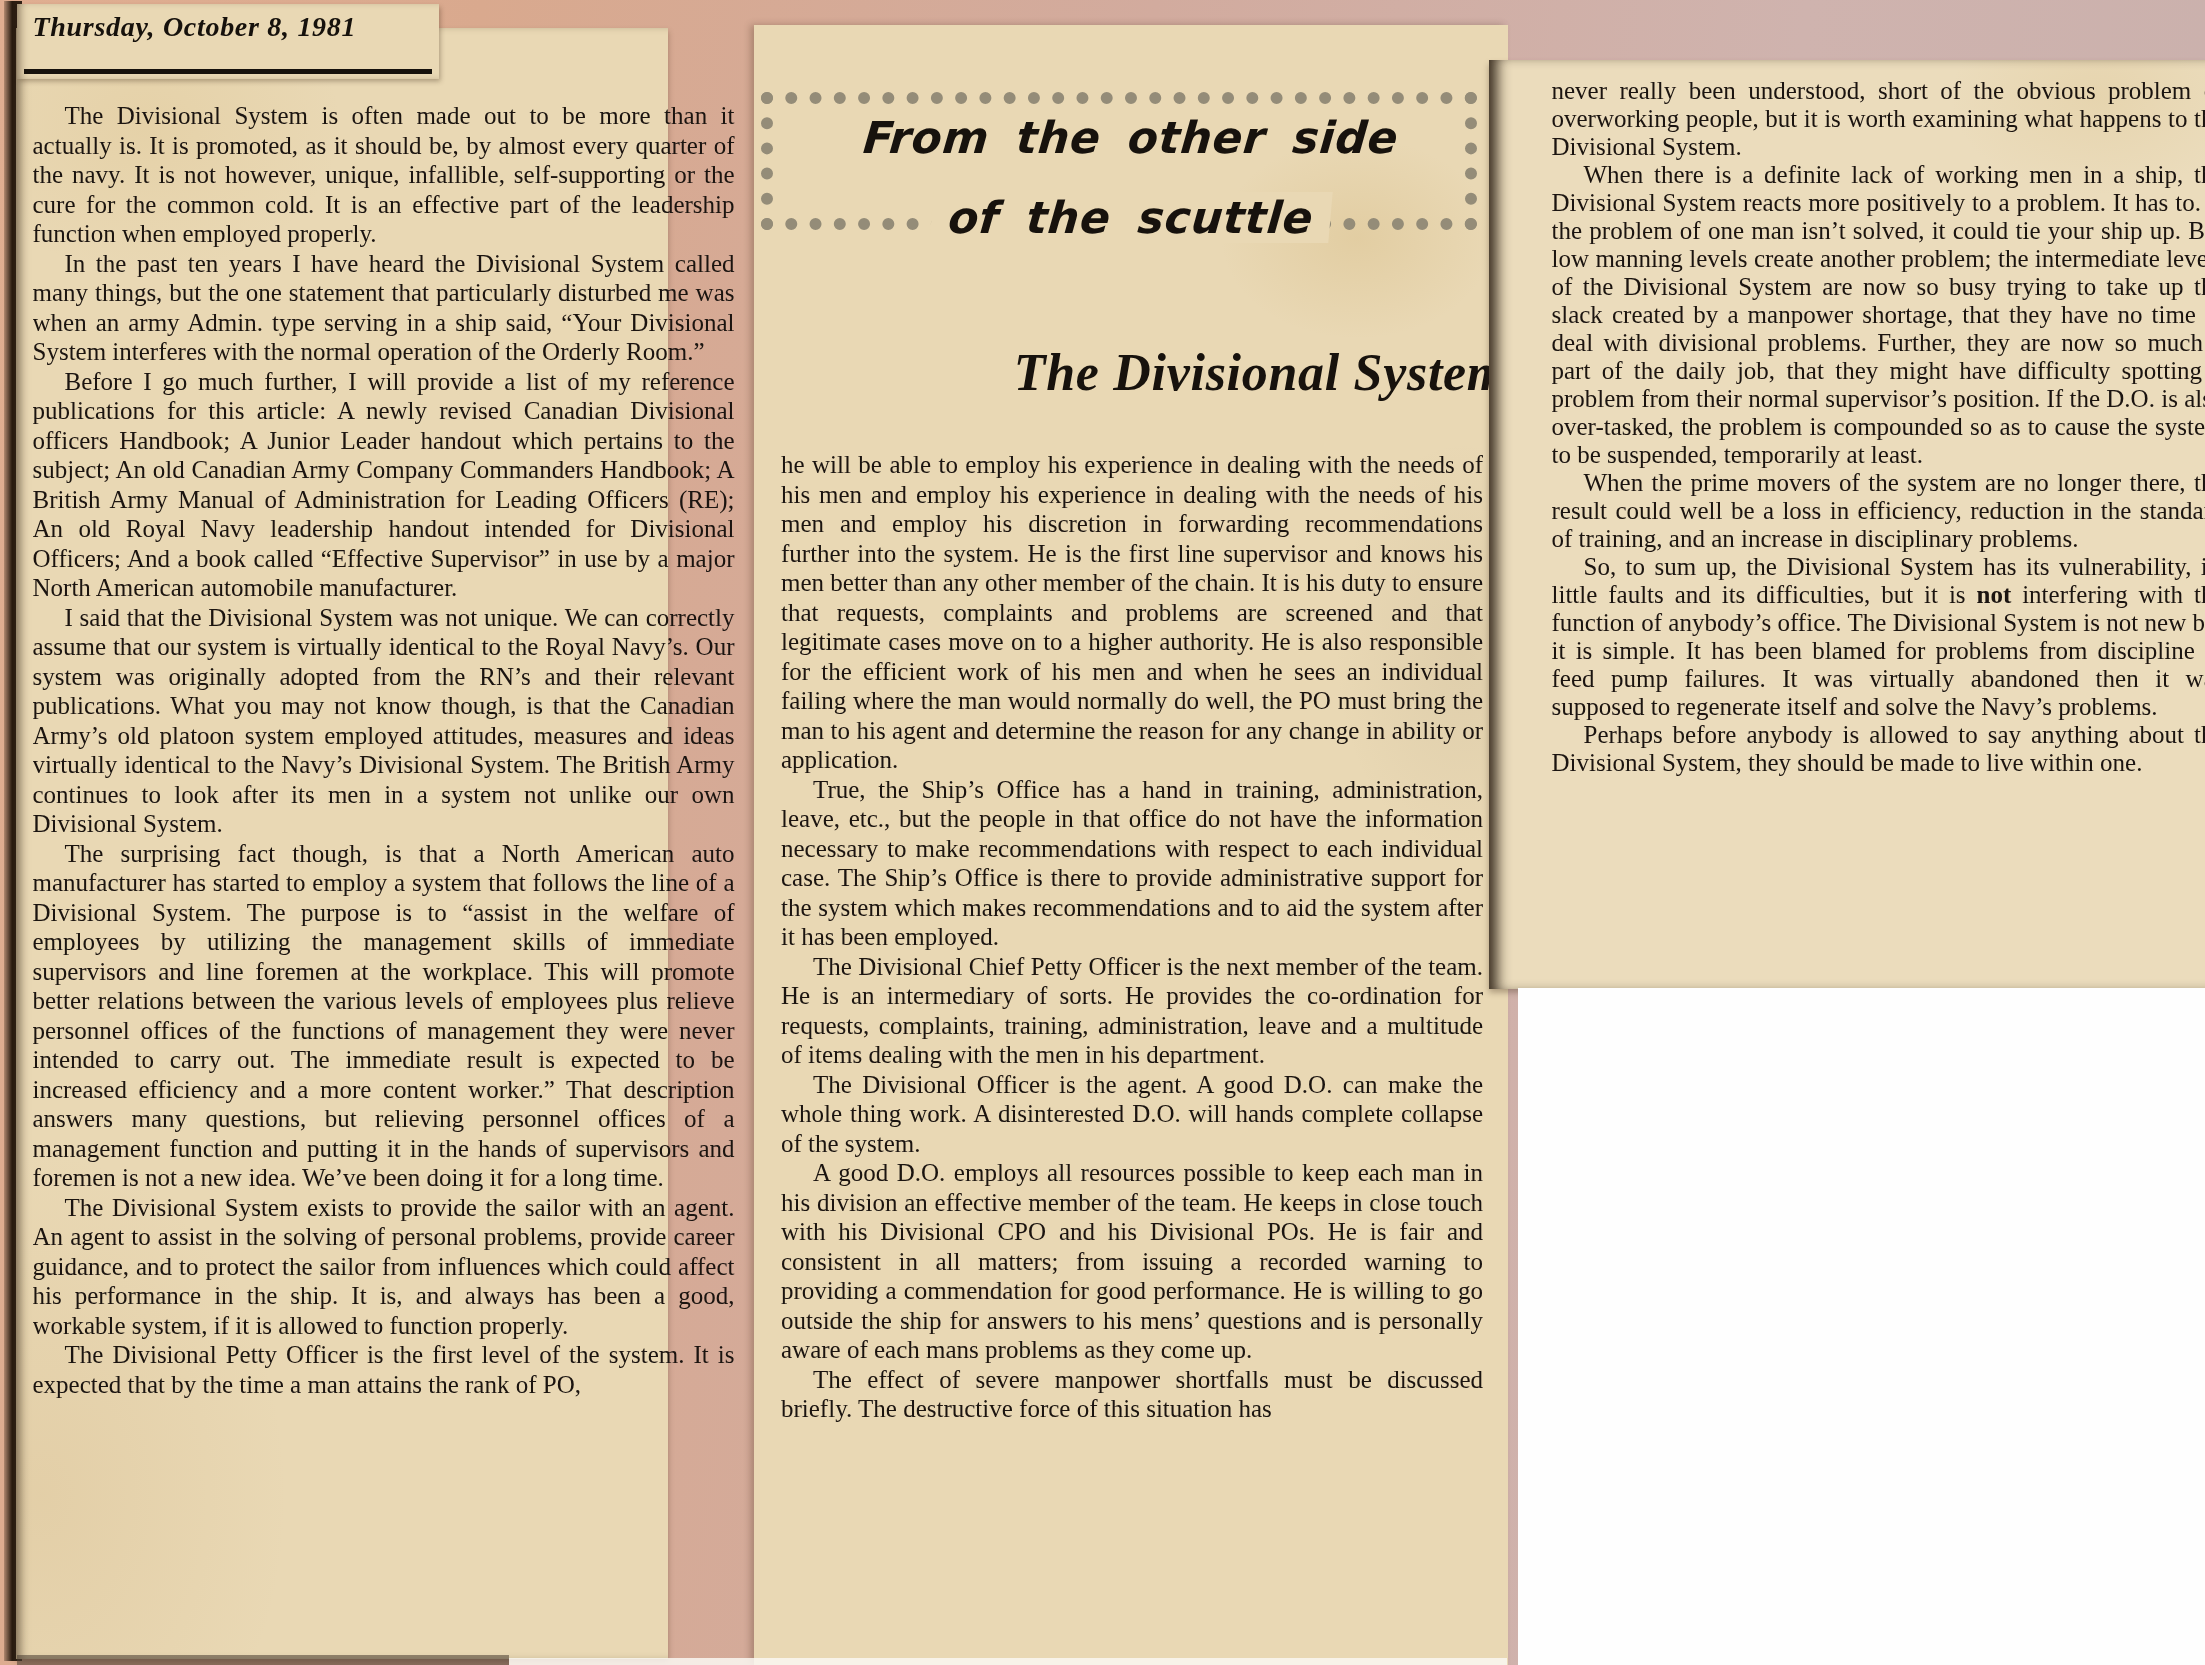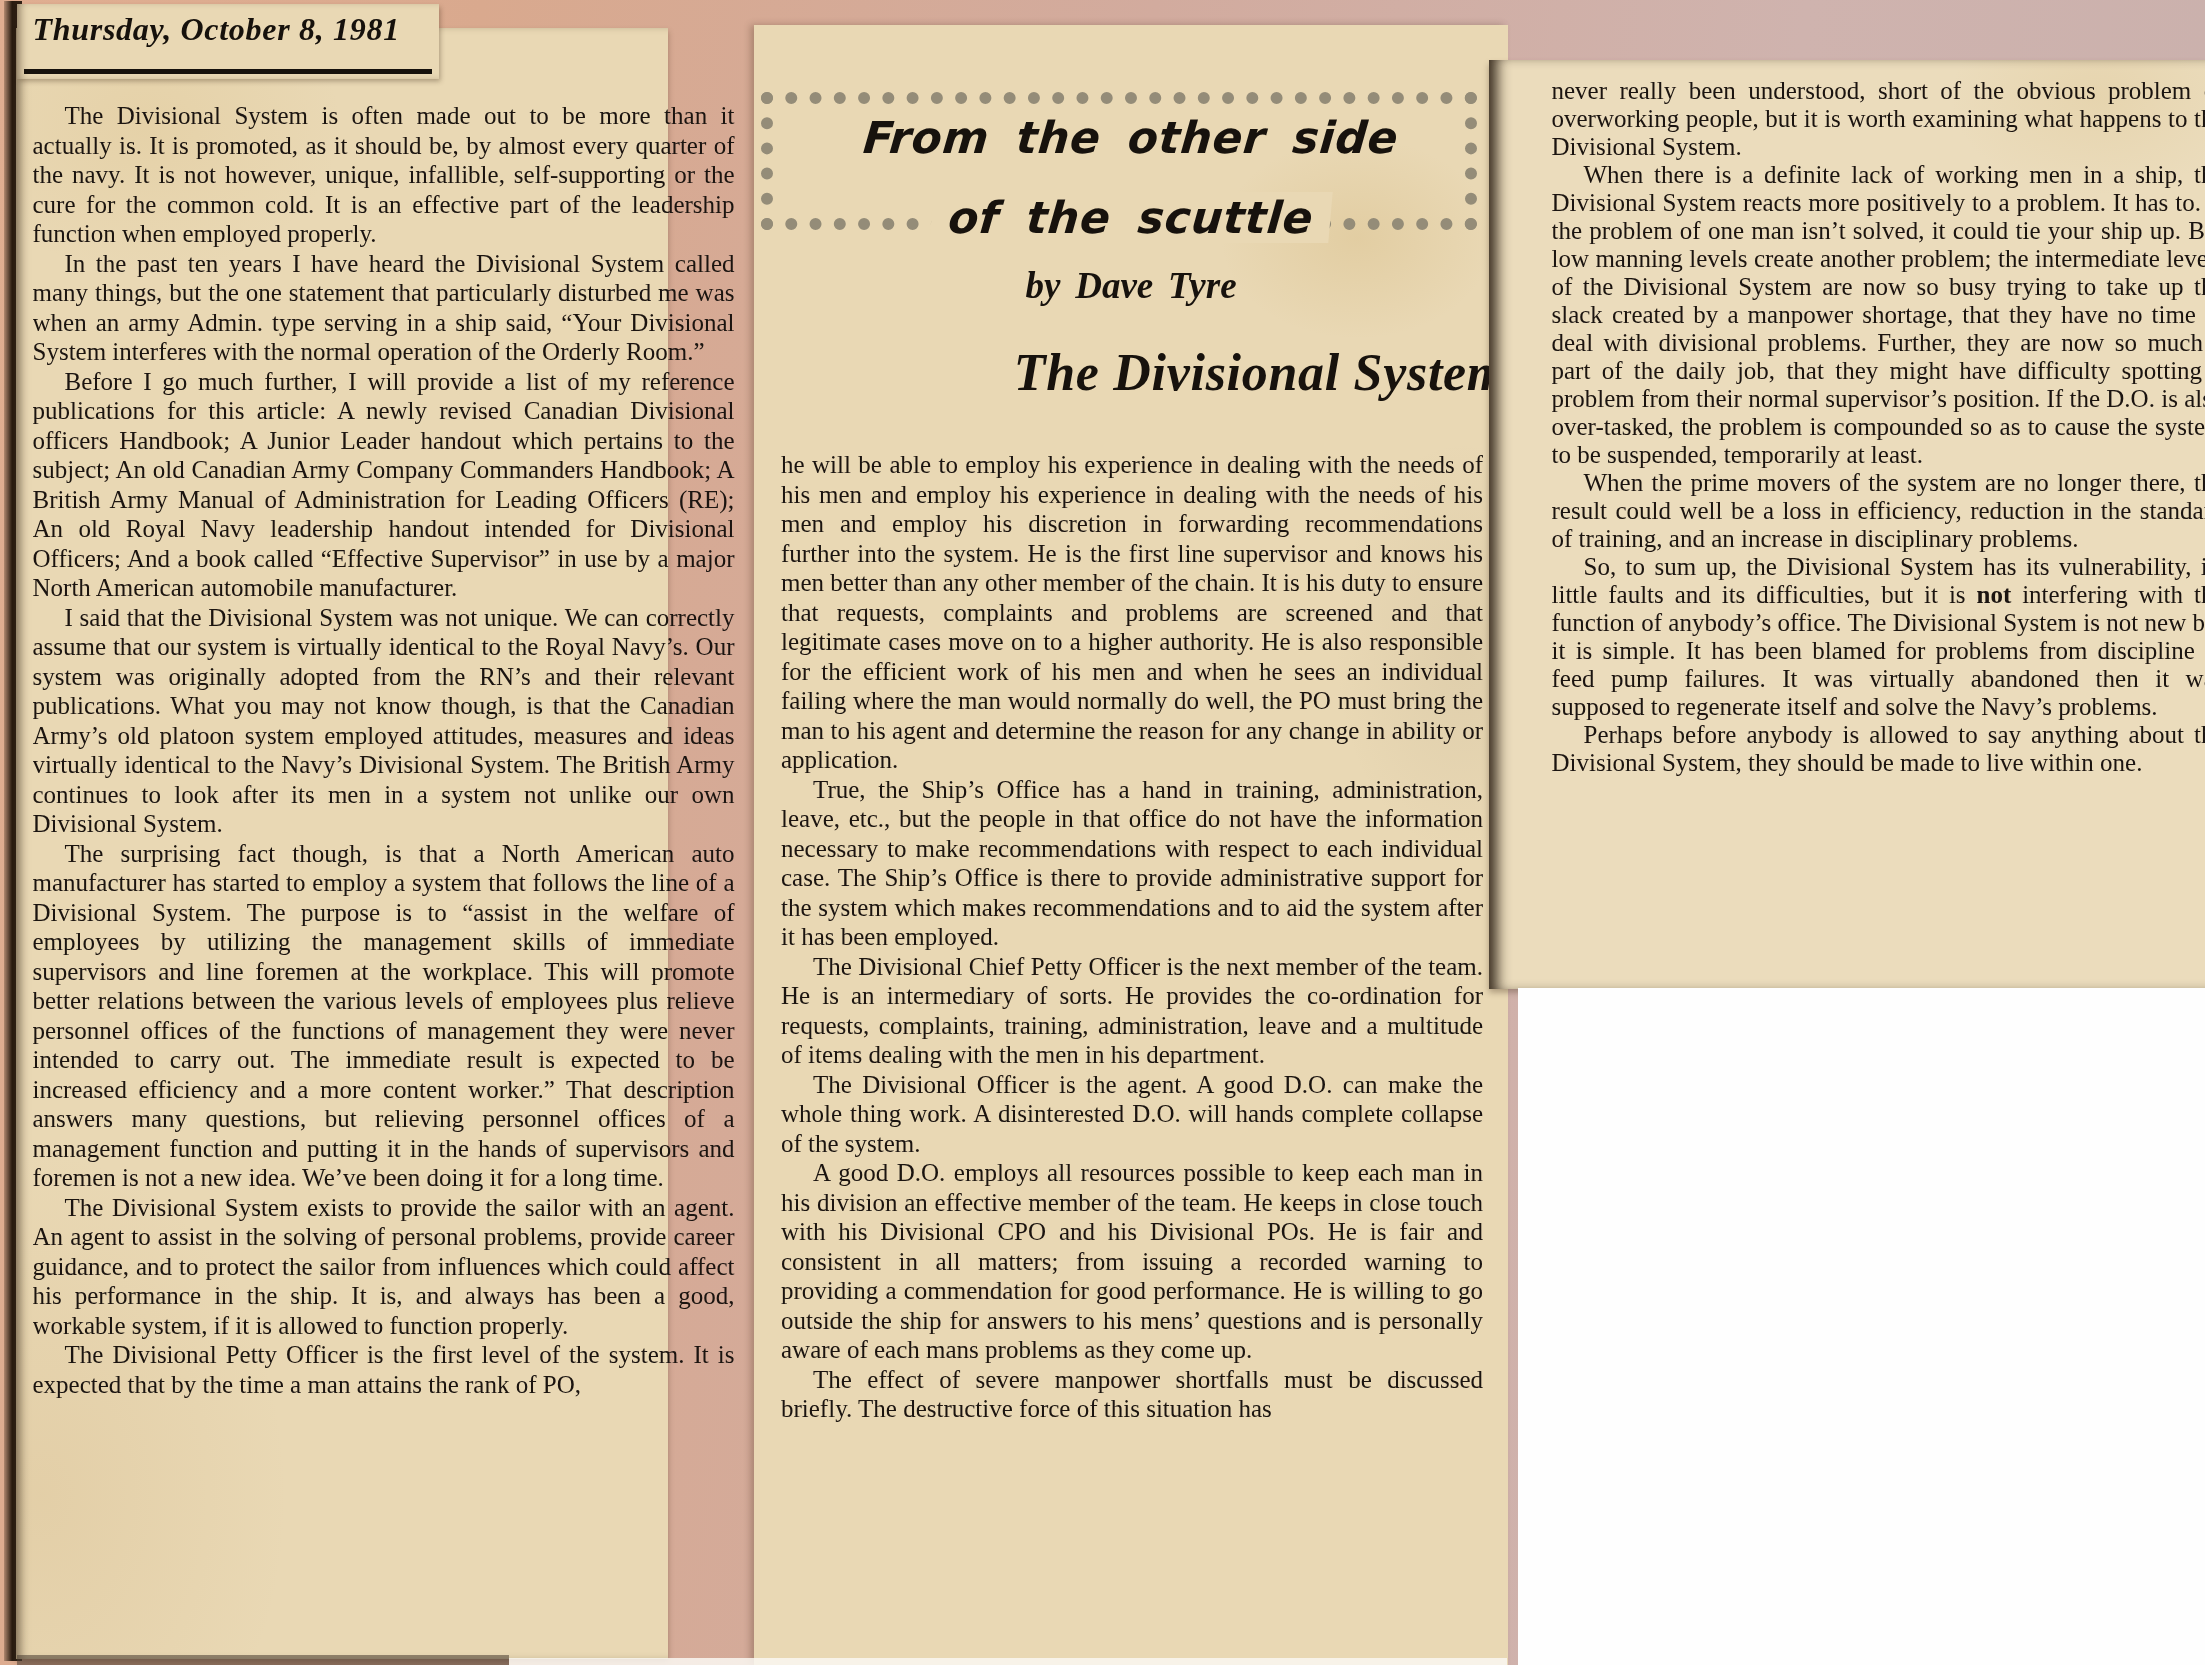--- a/index.html
+++ b/index.html
@@ -33,21 +33,21 @@
   .clip-col3{
     left:1489px;top:60px;width:716px;height:929px;background-color:#ebdcbc;
     background-image:radial-gradient(211px 141px at 85% 4%,rgba(200,165,90,.14),transparent 70%);
     box-shadow:inset 14px 0 12.7px -5.6px rgba(33,21,10,.85), 0 3.5px 6.3px rgba(80,60,40,.4);
   }
   .white-area{position:absolute;left:1518px;top:988px;width:687px;height:677px;background:#fefefe;}
   .bottom-dark{position:absolute;left:17px;top:1655px;width:492px;height:10.5px;background:rgba(72,60,50,.55);}
   .bottom-light{position:absolute;left:509px;top:1658px;width:998px;height:7.7px;background:rgba(250,248,242,.85);}
 
   .date-text{
-    position:absolute;left:15.5px;top:7px;font-size:32px;font-weight:bold;font-style:italic;
+    position:absolute;left:15.5px;top:7px;font-size:28px;font-weight:bold;font-style:italic;
     color:#16110c;letter-spacing:0.7px;white-space:nowrap;
   }
   .date-rule{position:absolute;left:7px;top:65px;width:408px;height:4.9px;background:#16110c;}
 
   .coltext{position:absolute;color:#1b1410;font-size:25px;line-height:29.5px;text-align:justify;overflow:hidden;}
   .coltext p{margin:0;text-indent:32px;}
   .coltext p.no-indent{text-indent:0;}
   .col1-text{left:17px;top:73px;width:702px;height:1547px;}
   .col2-text{left:27px;top:425px;width:702px;height:1213px;}
   .col3-text{left:29.5px;top:17px;width:673px;height:907px;line-height:28px;margin-left:33px;}
@@ -93,21 +93,20 @@
 
   <div class="clip clip-date">
     <div class="date-text">Thursday, October 8, 1981</div>
     <div class="date-rule"></div>
   </div>
 
   <div class="clip clip-col2">
     <div class="masthead-box"></div>
     <div class="masthead-line m1">From the other side</div>
     <div class="masthead-line m2">of the scuttle</div>
-    <div class="byline">by Dave Tyre</div>
     <h1 class="title">The Divisional System</h1>
     <div class="coltext col2-text">
       <p class="no-indent">he will be able to employ his experience in dealing with the needs of his men and employ his experience in dealing with the needs of his men and employ his discretion in forwarding recommendations further into the system. He is the first line supervisor and knows his men better than any other member of the chain. It is his duty to ensure that requests, complaints and problems are screened and that legitimate cases move on to a higher authority. He is also responsible for the efficient work of his men and when he sees an individual failing where the man would normally do well, the PO must bring the man to his agent and determine the reason for any change in ability or application.</p>
       <p>True, the Ship’s Office has a hand in training, administration, leave, etc., but the people in that office do not have the information necessary to make recommendations with respect to each individual case. The Ship’s Office is there to provide administrative support for the system which makes recommendations and to aid the system after it has been employed.</p>
       <p>The Divisional Chief Petty Officer is the next member of the team. He is an intermediary of sorts. He provides the co-ordination for requests, complaints, training, administration, leave and a multitude of items dealing with the men in his department.</p>
       <p>The Divisional Officer is the agent. A good D.O. can make the whole thing work. A disinterested D.O. will hands complete collapse of the system.</p>
       <p>A good D.O. employs all resources possible to keep each man in his division an effective member of the team. He keeps in close touch with his Divisional CPO and his Divisional POs. He is fair and consistent in all matters; from issuing a recorded warning to providing a commendation for good performance. He is willing to go outside the ship for answers to his mens’ questions and is personally aware of each mans problems as they come up.</p>
       <p>The effect of severe manpower shortfalls must be discussed briefly. The destructive force of this situation has</p>
     </div>
   </div>

